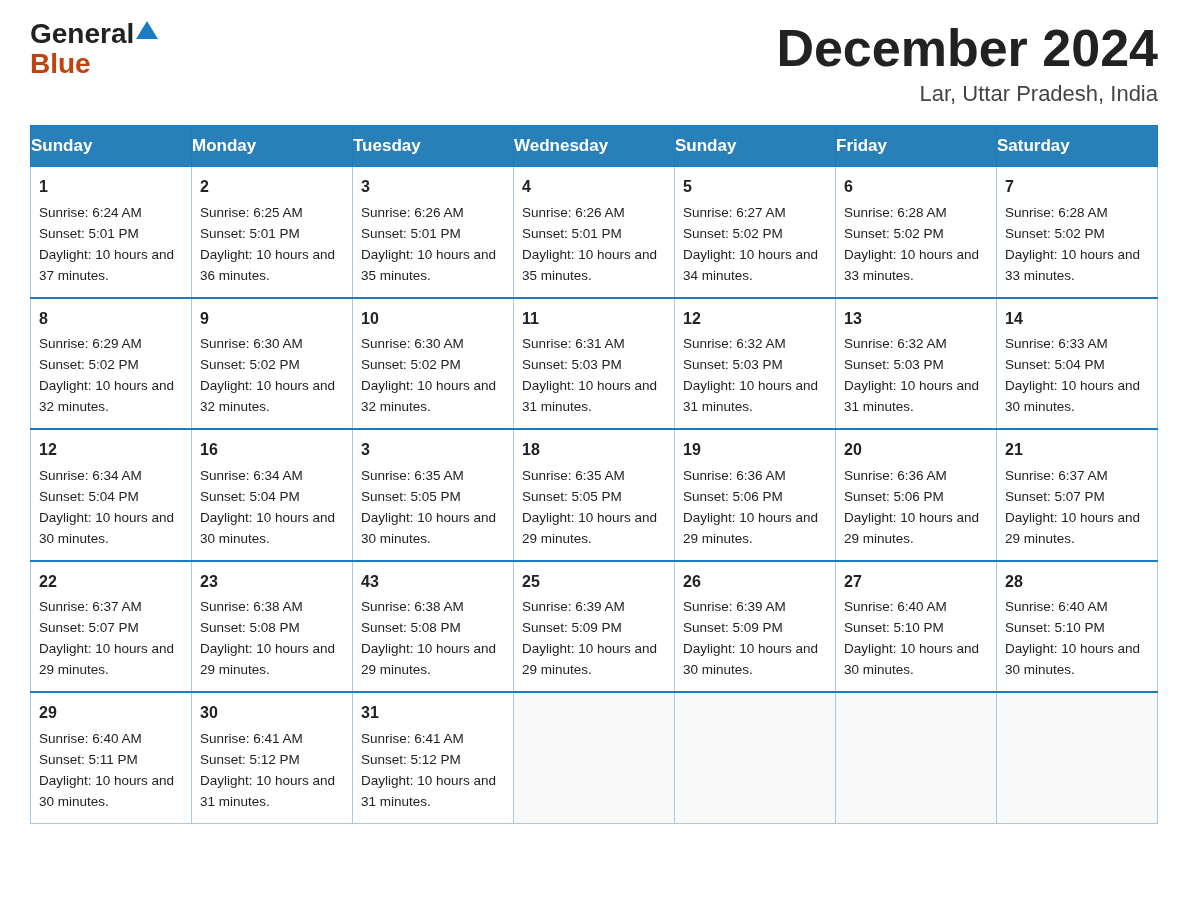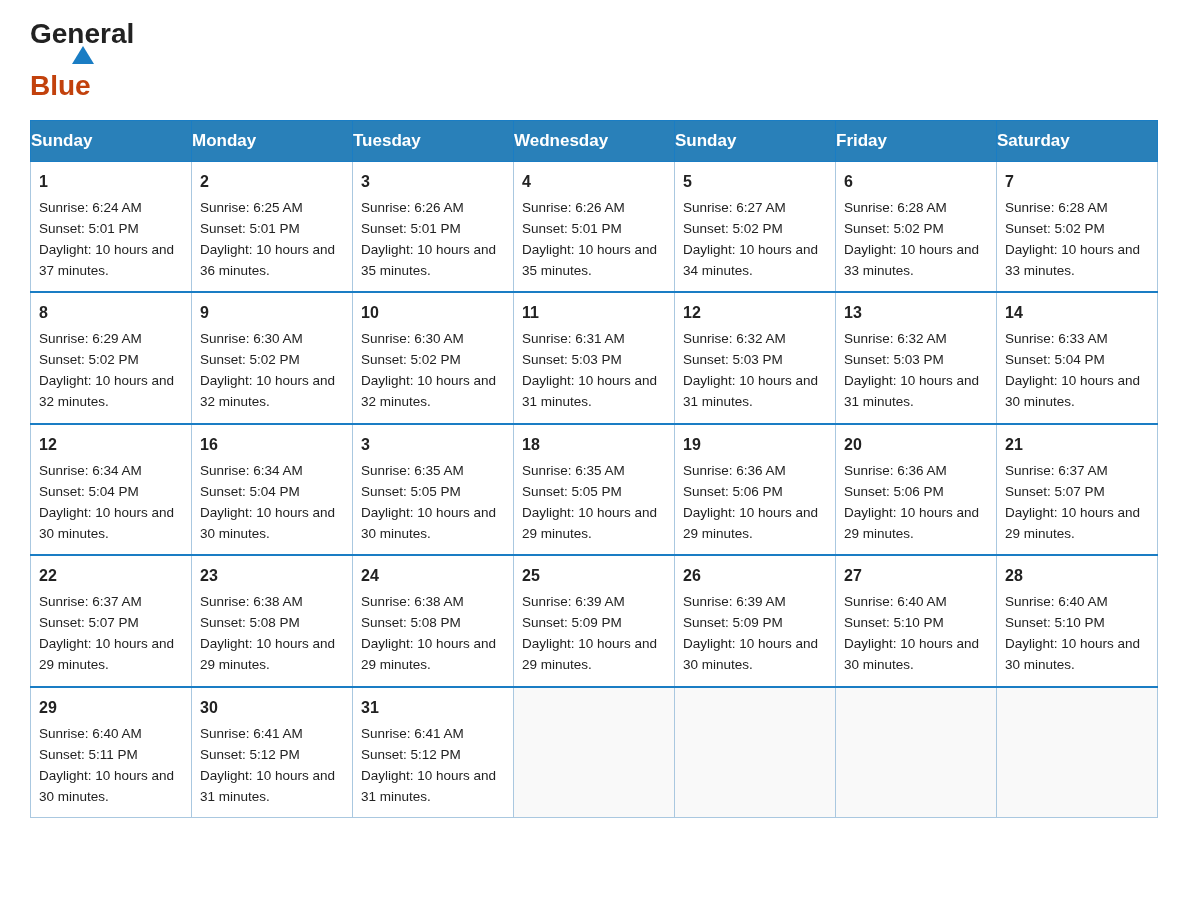--- a/index.html
+++ b/index.html
@@ -82,31 +82,33 @@
     }
     .row-border-top td {
       border-top: 2px solid #1a7dc4;
     }
   </style>
 </head>
 <body>
 
 <div class="header">
   <div class="logo">
-    <div style="display:flex;align-items:center;flex-direction:column;">
+    <div style="display:flex;align-items:center;">
       <span class="logo-text">General</span>
       <span style="display:inline-block;margin-left:2px;position:relative;top:-2px;">
         <svg width="22" height="18" viewBox="0 0 22 18">
           <polygon points="0,18 11,0 22,18" fill="#1a7dc4"></polygon>
         </svg>
       </span>
     </div>
     <span class="logo-blue">Blue</span>
   </div>
   <div class="title-block">
+    <div class="month-title">December 2024</div>
+    <div class="location">Lar, Uttar Pradesh, India</div>
   </div>
 </div>
 
 <table class="calendar-table">
   <thead>
     <tr>
     <th>Sunday</th>
         <th>Monday</th>
         <th>Tuesday</th>
         <th>Wednesday</th>
@@ -139,21 +141,21 @@
         <td><span class="day-num">16</span>Sunrise: 6:34 AM<br>Sunset: 5:04 PM<br>Daylight: 10 hours and 30 minutes.</td>
         <td><span class="day-num">3</span>Sunrise: 6:35 AM<br>Sunset: 5:05 PM<br>Daylight: 10 hours and 30 minutes.</td>
         <td><span class="day-num">18</span>Sunrise: 6:35 AM<br>Sunset: 5:05 PM<br>Daylight: 10 hours and 29 minutes.</td>
         <td><span class="day-num">19</span>Sunrise: 6:36 AM<br>Sunset: 5:06 PM<br>Daylight: 10 hours and 29 minutes.</td>
         <td><span class="day-num">20</span>Sunrise: 6:36 AM<br>Sunset: 5:06 PM<br>Daylight: 10 hours and 29 minutes.</td>
         <td><span class="day-num">21</span>Sunrise: 6:37 AM<br>Sunset: 5:07 PM<br>Daylight: 10 hours and 29 minutes.</td>
       </tr>
       <tr class="row-border-top">
         <td><span class="day-num">22</span>Sunrise: 6:37 AM<br>Sunset: 5:07 PM<br>Daylight: 10 hours and 29 minutes.</td>
         <td><span class="day-num">23</span>Sunrise: 6:38 AM<br>Sunset: 5:08 PM<br>Daylight: 10 hours and 29 minutes.</td>
-        <td><span class="day-num">24</span>Sunrise: 6:38 AM<br>Sunset: 5:08 PM<br>Daylight: 10 hours and 29 minutes.</td>
+        <td><span class="day-num">43</span>Sunrise: 6:38 AM<br>Sunset: 5:08 PM<br>Daylight: 10 hours and 29 minutes.</td>
         <td><span class="day-num">25</span>Sunrise: 6:39 AM<br>Sunset: 5:09 PM<br>Daylight: 10 hours and 29 minutes.</td>
         <td><span class="day-num">26</span>Sunrise: 6:39 AM<br>Sunset: 5:09 PM<br>Daylight: 10 hours and 30 minutes.</td>
         <td><span class="day-num">27</span>Sunrise: 6:40 AM<br>Sunset: 5:10 PM<br>Daylight: 10 hours and 30 minutes.</td>
         <td><span class="day-num">28</span>Sunrise: 6:40 AM<br>Sunset: 5:10 PM<br>Daylight: 10 hours and 30 minutes.</td>
       </tr>
       <tr class="row-border-top">
         <td><span class="day-num">29</span>Sunrise: 6:40 AM<br>Sunset: 5:11 PM<br>Daylight: 10 hours and 30 minutes.</td>
         <td><span class="day-num">30</span>Sunrise: 6:41 AM<br>Sunset: 5:12 PM<br>Daylight: 10 hours and 31 minutes.</td>
         <td><span class="day-num">31</span>Sunrise: 6:41 AM<br>Sunset: 5:12 PM<br>Daylight: 10 hours and 31 minutes.</td>
         <td class="empty-cell"></td>

